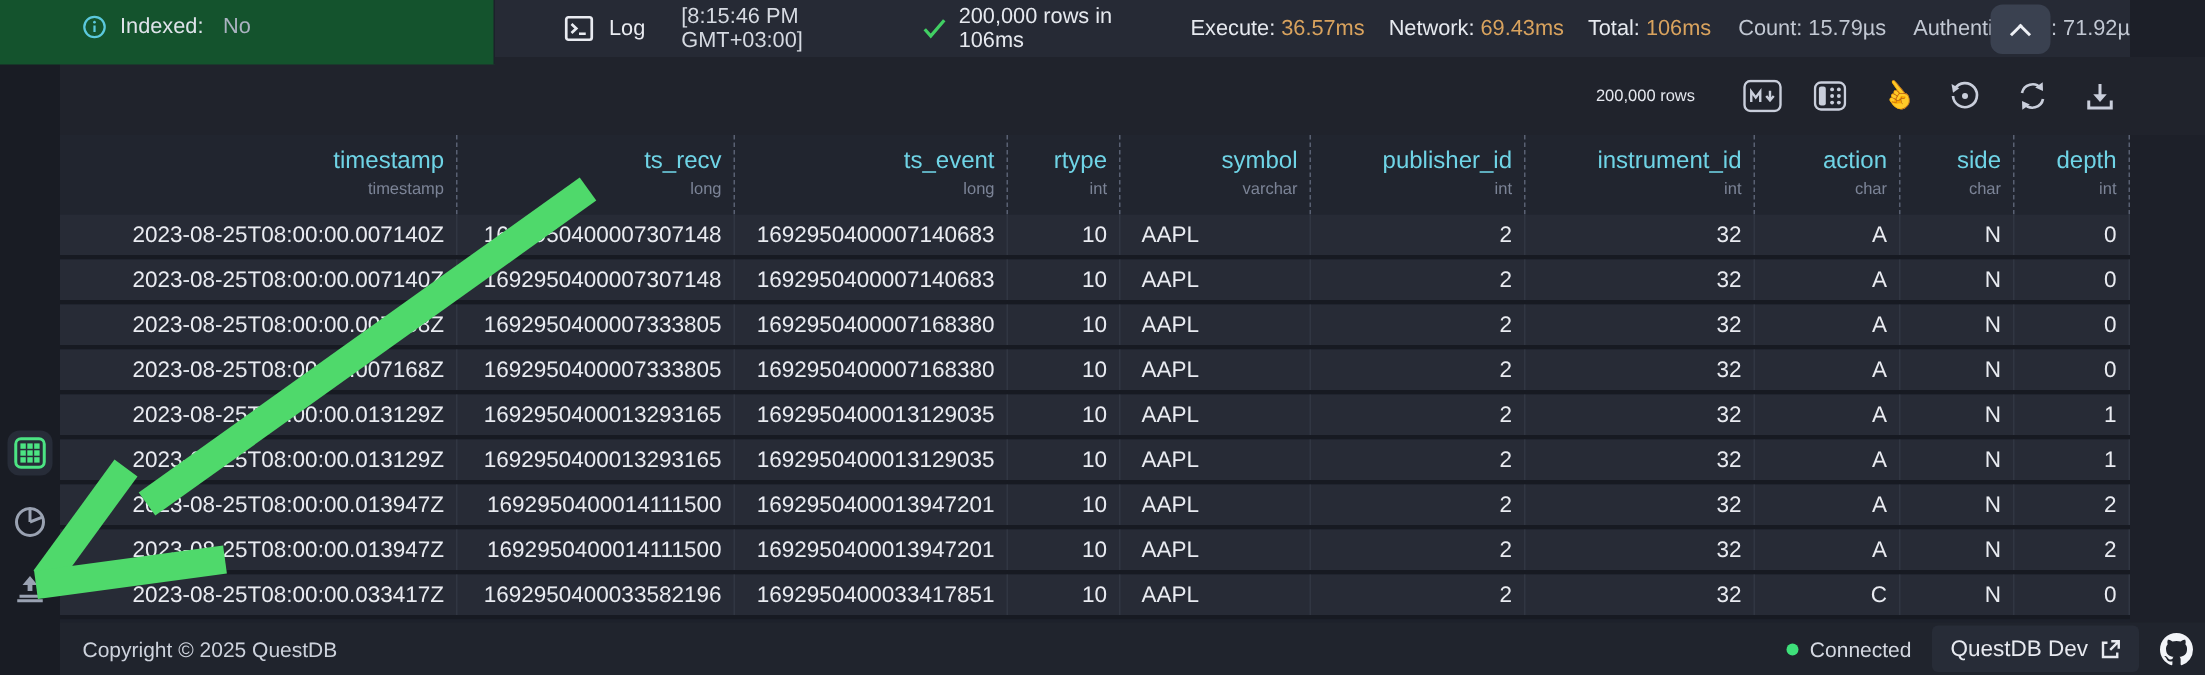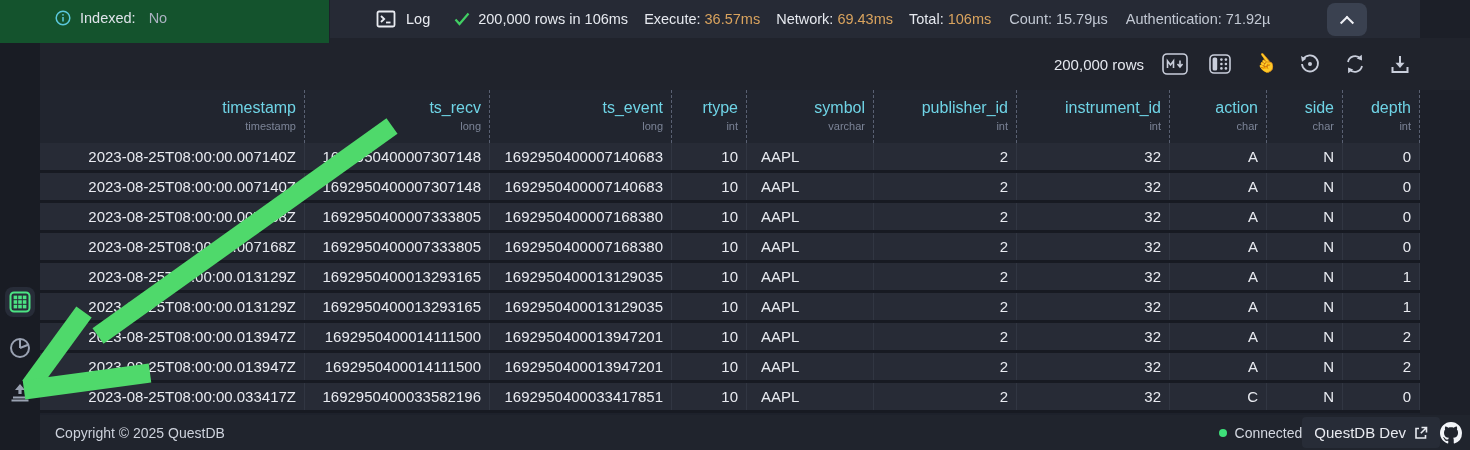--- a/index.html
+++ b/index.html
@@ -27,21 +27,21 @@
   .log-result { color:#e6e9ef; margin-left:8px; }
   .metric { margin-left:16px; color:#e6e9ef; }
   .metric .mv { color:#d9a35e; margin-left:4px; }
   .perf { margin-left:18px; color:#c2c8d3;text-align:center; }
   .perf .pv { margin-left:4px; color:#c2c8d3; }
   .collapse-btn { position:absolute; right:53px; top:3px; width:40px; height:33px; background:#3a4150; border-radius:8px; display:flex; align-items:center; justify-content:center; cursor:pointer; }
   .chev-up { width:10px; height:10px; border-left:2px solid #eef0f5; border-top:2px solid #eef0f5; transform:rotate(45deg) translate(2px,2px); }
 
   
   .toolbar2 { position:absolute; left:40px; top:38px; width:1430px; height:52px; background:#20232c; display:flex; align-items:center; justify-content:flex-end; padding-right:56px; gap:17px; color:#c9cedb; }
-  .rows-count { font-size:15px; color:#e4e7ee; margin-right:0;text-align:center; }
+  .rows-count { font-size:11px; color:#e4e7ee; margin-right:14px;text-align:center; }
   .tb-icon { width:28px; height:26px; display:flex; align-items:center; justify-content:center; color:#c9cedb; cursor:pointer; }
   .hand-glyph { font-size:18px; display:inline-block; transform:rotate(-38deg); color:#c9cedb; }
 
   
   .grid-header { position:absolute; left:40px; top:90px; width:1380px; height:53px; background:#21252f; display:grid; z-index:1; }
   .hcell { display:flex; flex-direction:column; justify-content:center; padding:0 8px 2px 8px; border-right:1px dashed #596072; cursor:pointer; }
   .hcell.right { align-items:flex-end; text-align:left; }
   .hcell.left  { align-items:flex-end; text-align:left; padding-left:14px; }
   .hname { font-size:16px; color:#6fd4e6; line-height:1.15; }
   .htype { font-size:11px; color:#7c8497; margin-top:2px; }
@@ -50,21 +50,21 @@
   .gcell { font-size:15px; color:#e9ebf1; line-height:27px; padding:0 8px; border-right:1px solid #313642; white-space:nowrap; overflow:hidden; }
   .gcell.right { text-align:right; }
   .gcell.left { text-align:left; padding-left:14px; }
 
   .right-rail-top { position:absolute; left:1420px; top:0; width:50px; height:38px; background:#1c1f28; z-index:3; }
   .right-rail-table { position:absolute; left:1420px; top:90px; width:50px; height:325px; background:#1d2029; z-index:1; }
 
   
   .footer { position:absolute; left:40px; top:415px; width:1430px; height:35px; background:#20242d; display:flex; align-items:center; padding:0 8px 0 15px; font-size:14px; color:#ccd1db; z-index:2; }
   .copyright { color:#cdd2dc; }
-  .footer-right { margin-left:auto; display:flex; }
+  .footer-right { margin-left:auto; display:flex; gap:14px; }
   .conn { display:flex; align-items:center; gap:8px; color:#d4d8e1; }
   .conn-dot { width:8px; height:8px; border-radius:50%; background:#3ee07a; }
   .build-btn { display:flex; align-items:center; gap:8px; background:#272c37; height:31px; padding:0 12px; border-radius:4px; color:#e8eaf0; font-size:15px; cursor:pointer; }
   .gh { color:#f2f4f8; display:flex; align-items:center; cursor:pointer; }
 
   
   .arrow-overlay { position:absolute; left:0; top:0; width:1470px; height:450px; z-index:40; pointer-events:none; }
 </style>
 </head>
 <body>
@@ -103,20 +103,21 @@
   <div class="topbar">
     <div class="log-strip">
       <span class="seg">
         <svg width="20" height="20" viewBox="0 0 20 20">
           <rect x="1.5" y="2.5" width="17" height="15" rx="1.5" fill="none" stroke="#e9ebf1" stroke-width="1.8"></rect>
           <path d="M5 7l3.2 3L5 13" fill="none" stroke="#e9ebf1" stroke-width="1.8"></path>
           <path d="M10 13.5h4.5" stroke="#e9ebf1" stroke-width="1.8"></path>
         </svg>
       </span>
       <span class="log-label">Log</span>
+      <span class="log-ts">[8:15:46 PM GMT+03:00]</span>
       <span class="seg">
         <svg width="16" height="14" viewBox="0 0 16 14">
             <path d="M1.5 7.5l4 4.5L14.5 1.5" fill="none" stroke="#41cf63" stroke-width="2.2"></path>
           </svg>
       </span>
       <span class="log-result">200,000 rows in 106ms</span>
       <span class="metric"><span>Execute:</span><span class="mv">36.57ms</span></span>
       <span class="metric"><span>Network:</span><span class="mv">69.43ms</span></span>
       <span class="metric"><span>Total:</span><span class="mv">106ms</span></span>
       <span class="perf"><span>Count:</span><span class="pv">15.79µs</span></span>

